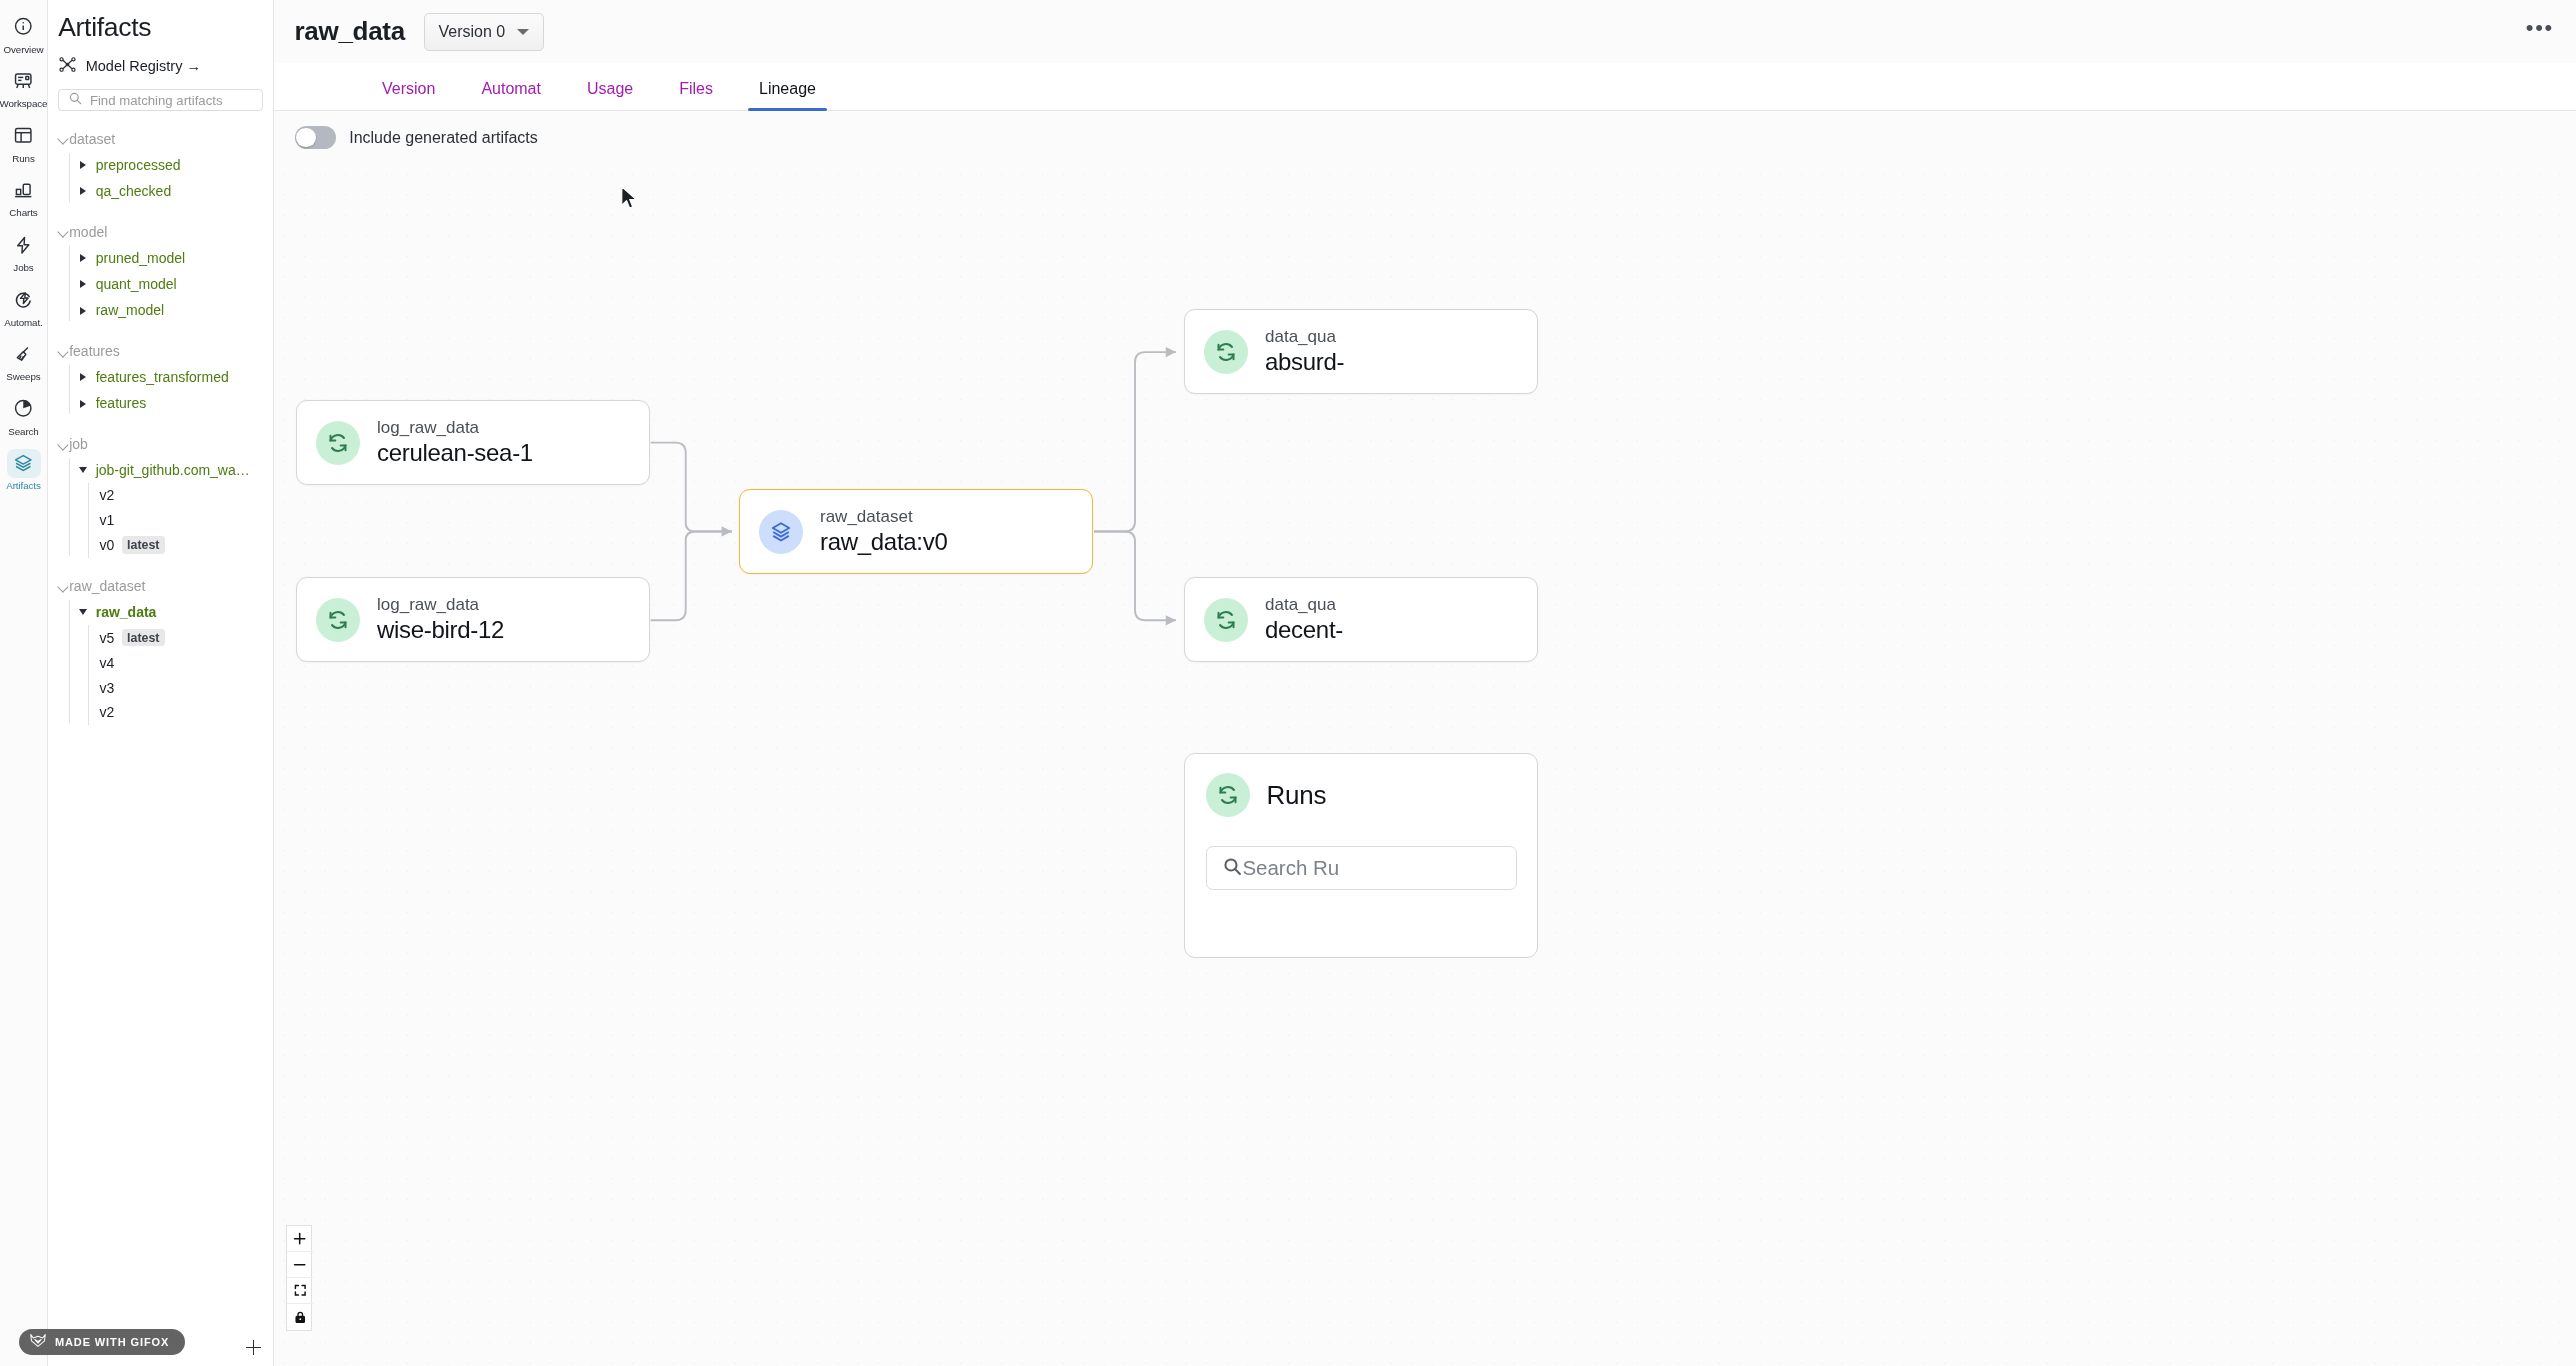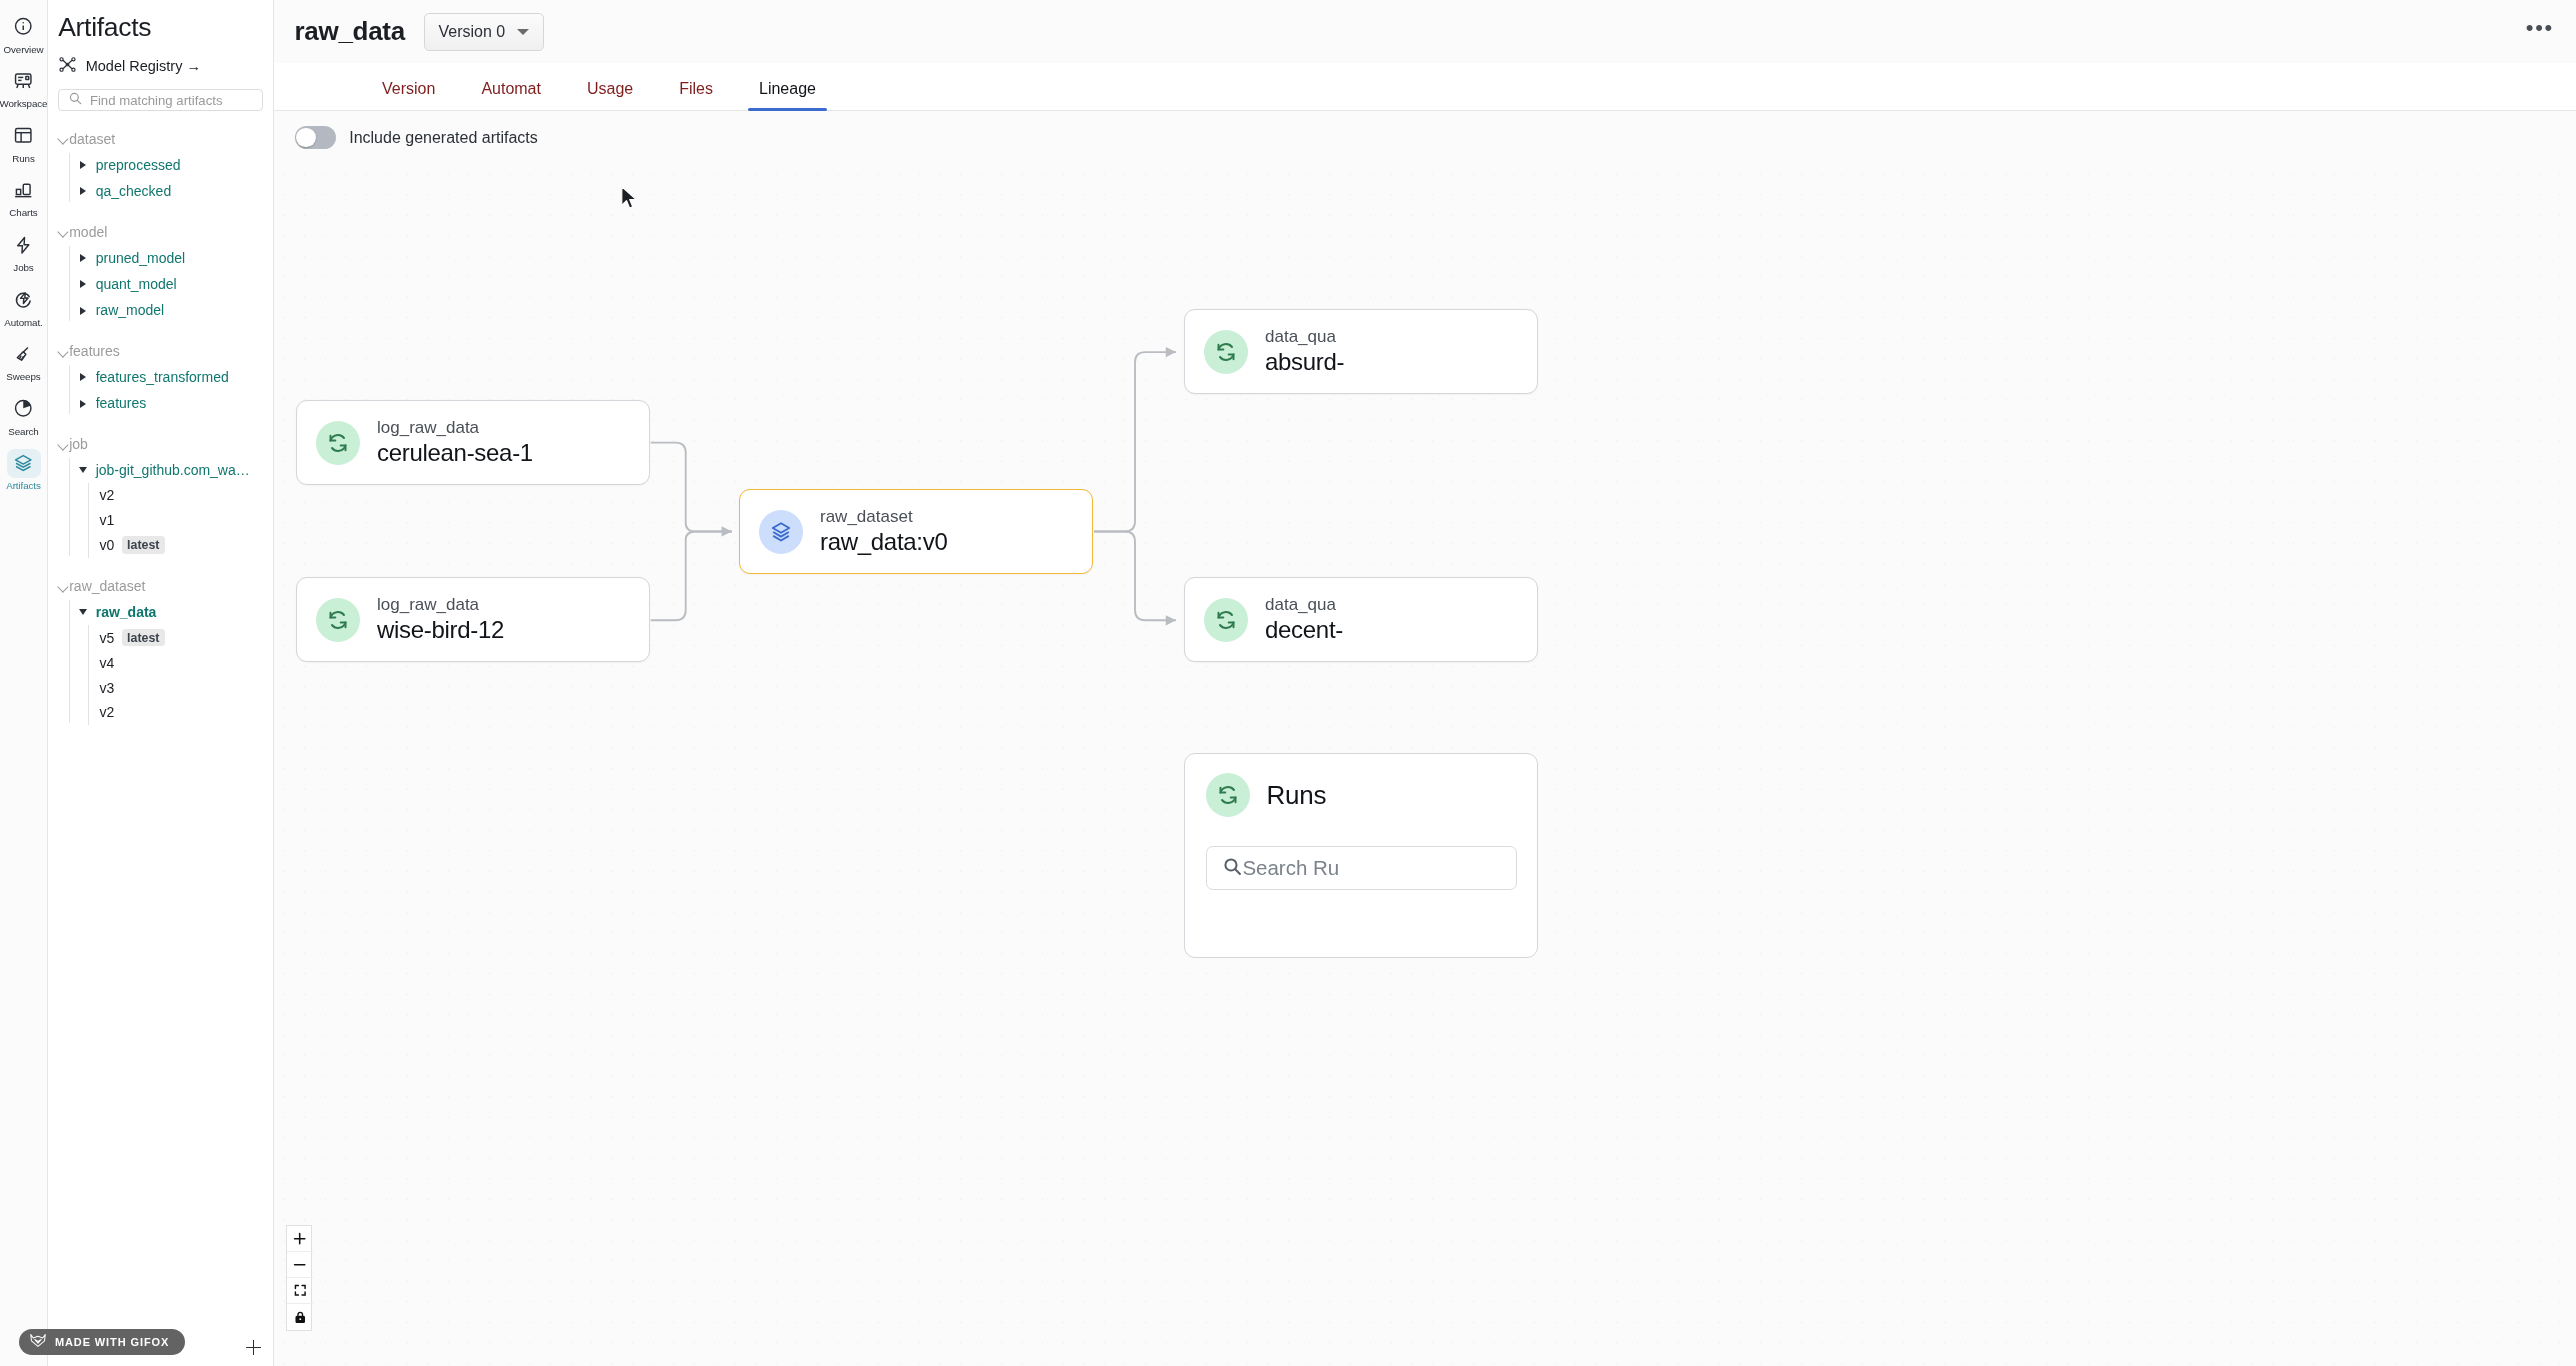--- a/index.html
+++ b/index.html
@@ -76,21 +76,21 @@
   .group-head .gname { font-size: 14px; color: #9b9b9b; }
   .group-children { position: relative; margin-left: 20.5px; padding-left: 0; }
   .group-children:before {
     content: ""; position: absolute; left: 0px; top: 1.7px; bottom: 1.7px;
     width: 0.9px; background: #e2e2e2;
   }
   .node-row {
     display: flex; align-items: center; gap: 7.7px;
     padding: 5.1px 0 5.1px 11px; cursor: pointer;
   }
-  .node-row .nname { font-size: 14px; color: #0f766e; white-space: nowrap; }
+  .node-row .nname { font-size: 14px; color: #4d7c0f; white-space: nowrap; }
   .node-row.selected .nname { font-weight: 700; }
   .caret { width: 8.5px; height: 10.2px; display:inline-block; position: relative; flex:0 0 8.5px;}
   .caret:before {
     content: ""; position: absolute; left: 0; top: 1.7px;
     border-left: 6px solid #2b3038;
     border-top: 4.3px solid transparent; border-bottom: 4.3px solid transparent;
   }
   .caret.open:before {
     left: -0.9px; top: 2.6px; border-left: 4.3px solid transparent;
     border-right: 4.3px solid transparent; border-top: 6px solid #2b3038;
@@ -151,21 +151,21 @@
     margin-left: auto; font-size: 22px; color: #4a4f57; letter-spacing: 1.7px;
     cursor: pointer; line-height: 1; padding-bottom: 6.8px;
   }
 
   .tabs {
     height: 48px; flex: 0 0 48px; display: flex; align-items: flex-end;
     gap: 0px; padding-left: 85px; background: #fff;
     border-bottom: 0.9px solid #e6e6e6;
   }
   .tab {
-    font-size: 16px; color: #7f1d1d; padding: 0 23px 12px 23px;
+    font-size: 16px; color: #a21caf; padding: 0 23px 12px 23px;
     cursor: pointer; position: relative;
   }
   .tab.active { color: #11151a; }
   .tab.active:after {
     content: ""; position: absolute; left: 12px; right: 12px; bottom: -0.9px;
     height: 2.6px; background: #3c6bd0; border-radius: 1.7px;
   }
 
   .toolbar {
     height: 53px; flex: 0 0 53px; display: flex; align-items: center;

